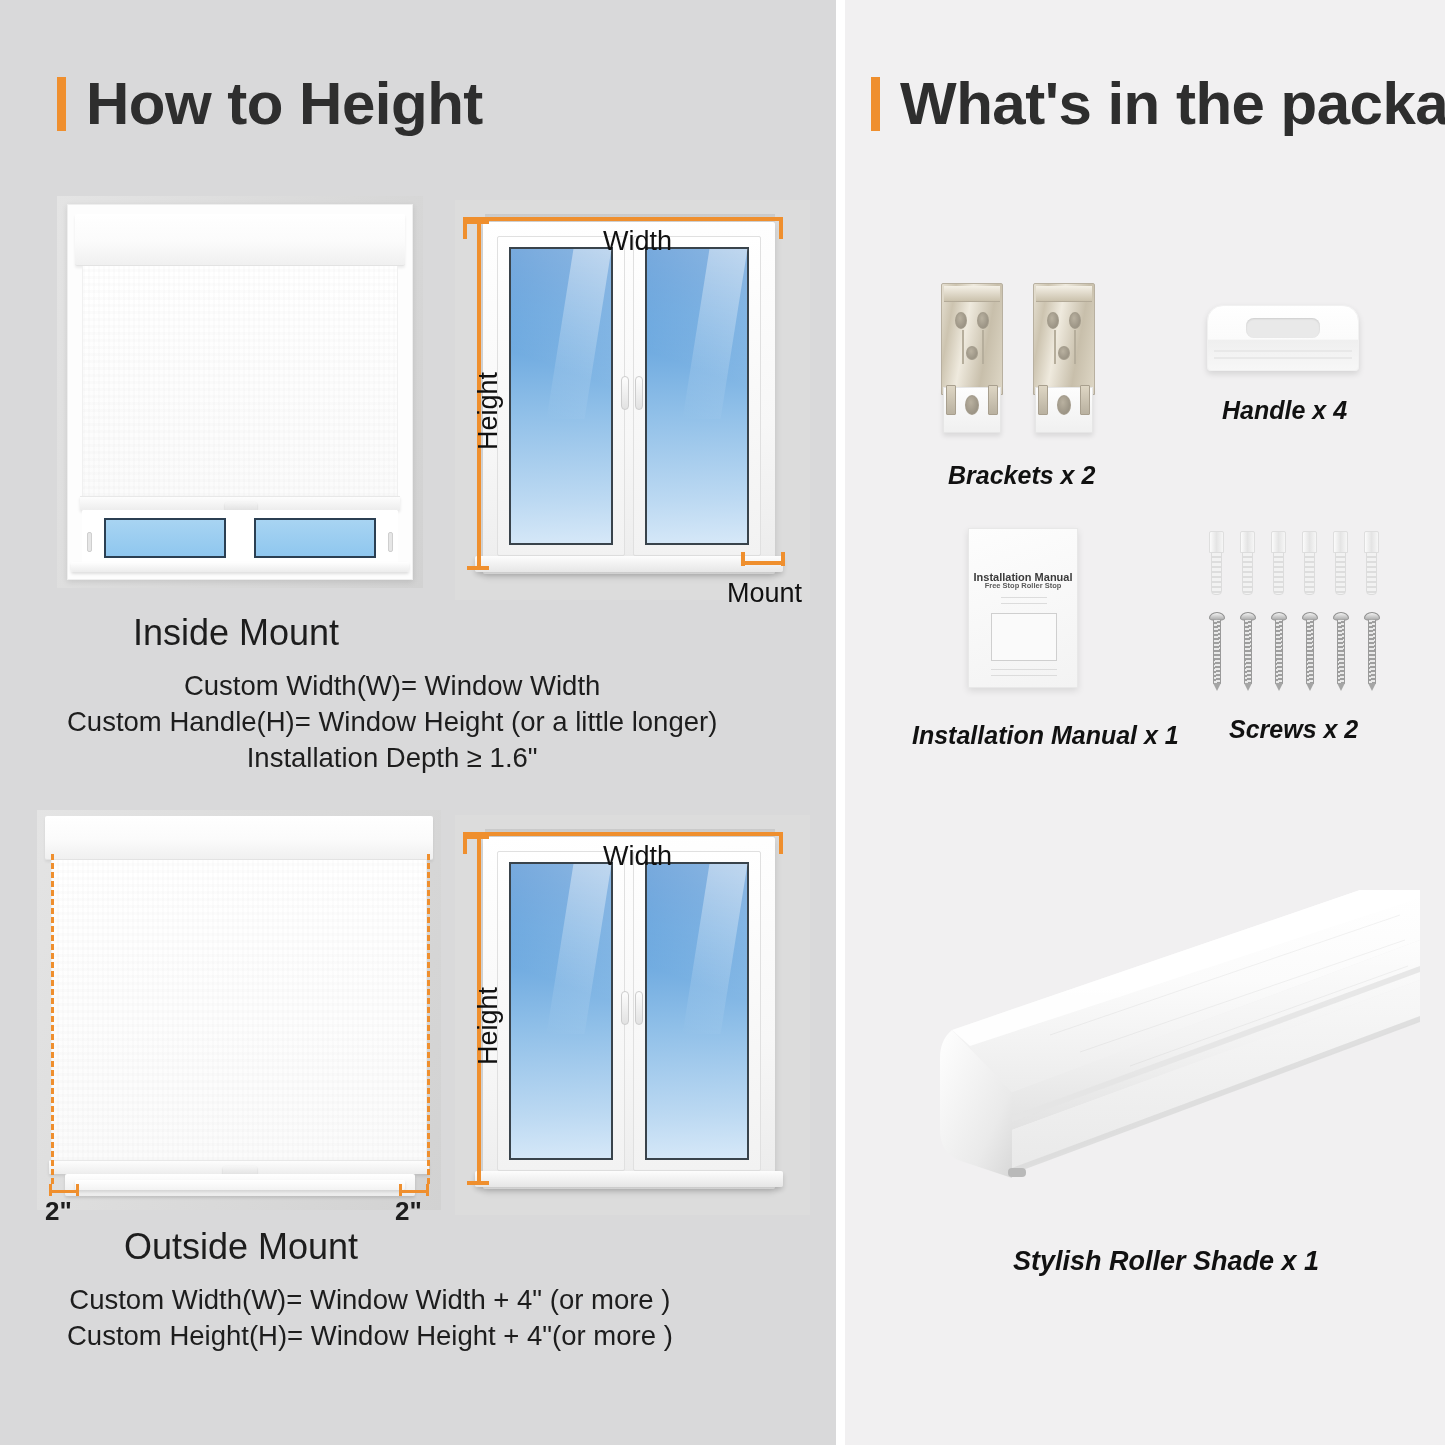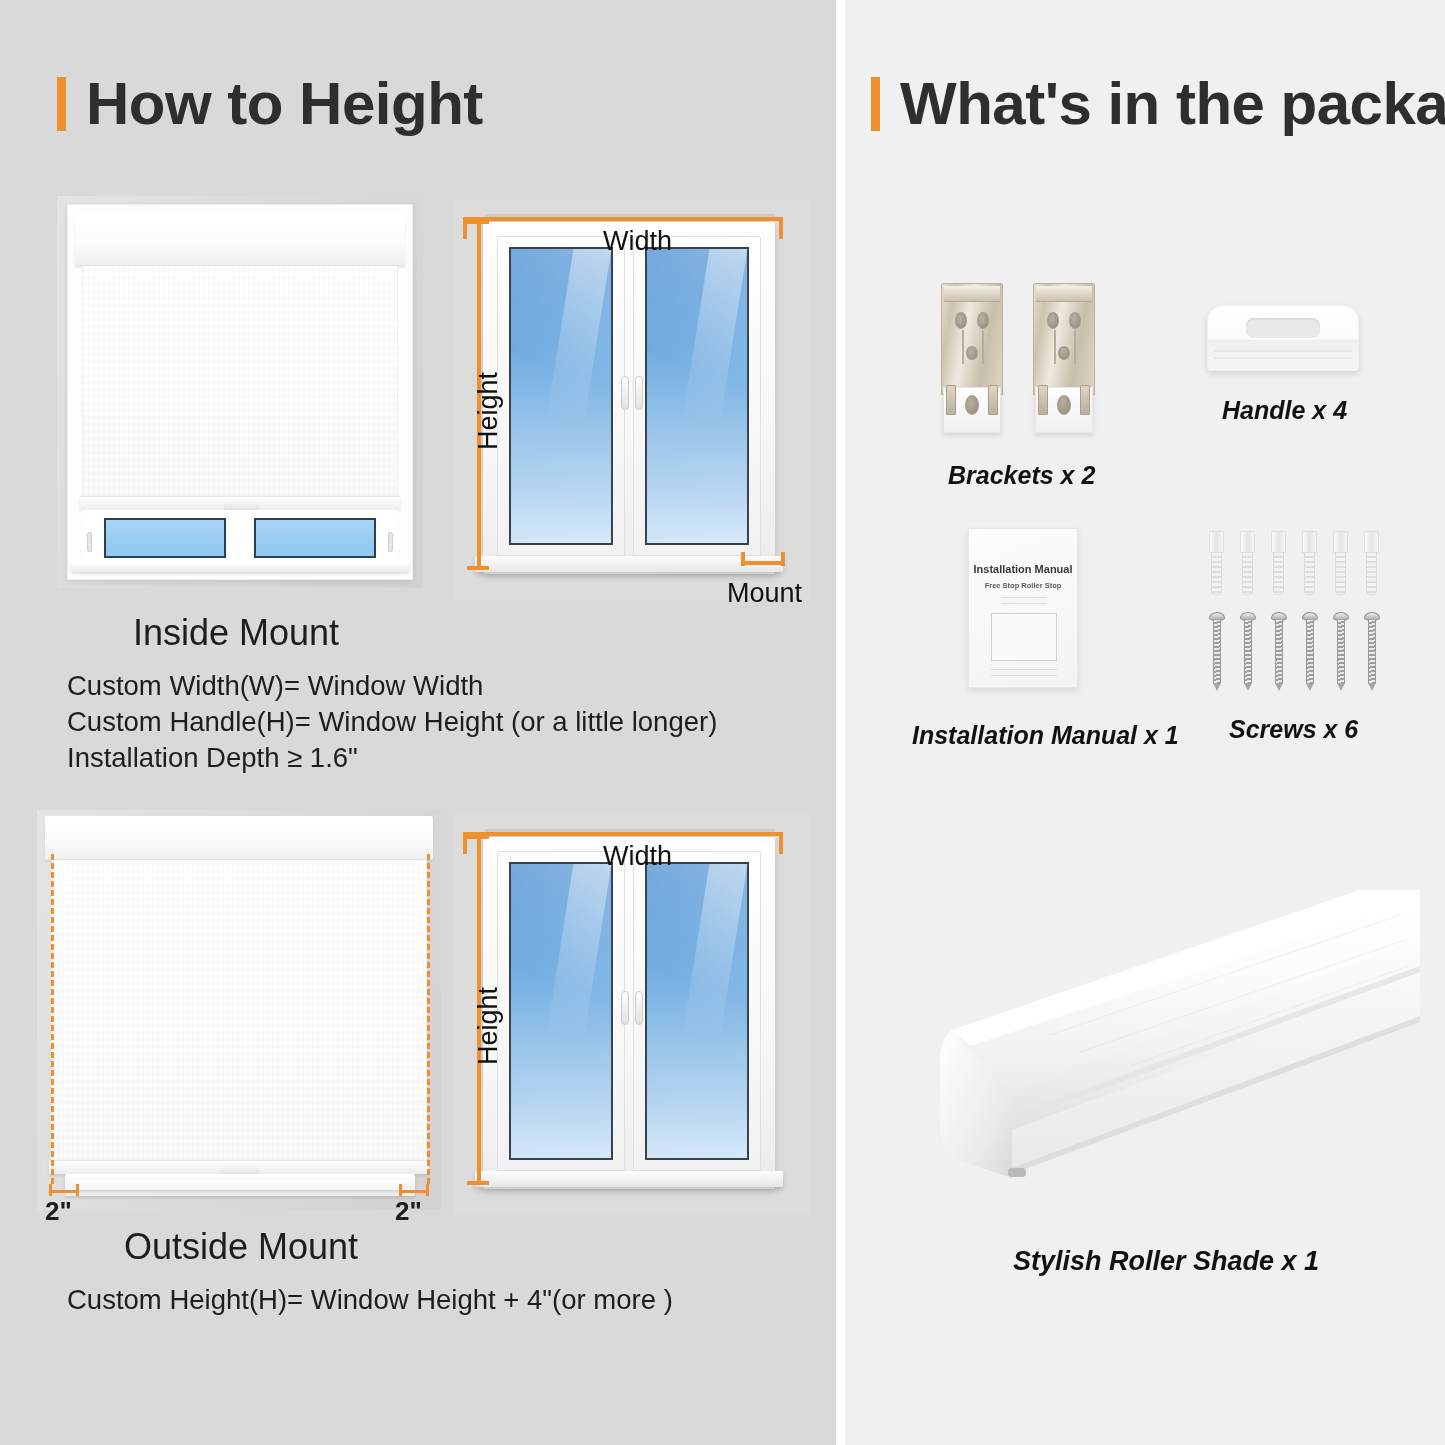--- a/index.html
+++ b/index.html
@@ -55,21 +55,21 @@
     font-size: 36px; font-weight: normal; color: #1d1d1d;
     white-space: nowrap;
   }
   #title-inside  { left: 133px; top: 612px; }
   #title-outside { left: 124px; top: 1226px; }
 
   
   .body-lines { position: absolute; }
   .body-lines .line {
     font-size: 27.5px; color: #1d1d1d;
-    line-height: 36px; white-space: nowrap;
+    line-height: 36px; white-space: nowrap; text-align: center;
   }
   #lines-inside  { left: 67px; top: 668px; }
   #lines-outside { left: 67px; top: 1282px; }
 
   
   .shade-scene { position: absolute; }
   #scene-inside { left: 57px; top: 196px; width: 366px; height: 392px; }
 
   .wall {
     position: absolute; inset: 0;
@@ -471,20 +471,21 @@
   <div class="meas-v" style="left:22px; top:20px; height:350px;"></div>
   <div class="meas-cap-h" style="left:12px; top:20px;"></div>
   <div class="meas-cap-h" style="left:12px; top:366px;"></div>
 
   <div class="meas-label" style="left:148px; top:26px;">Width</div>
   <div class="meas-label vertical" style="left:18px; top:250px;">Height</div>
 </div>
 
 <div class="mount-title" id="title-outside">Outside Mount</div>
 <div class="body-lines" id="lines-outside">
+  <div class="line">Custom Width(W)= Window Width + 4" (or more )</div>
   <div class="line">Custom Height(H)= Window Height + 4"(or more )</div>
 </div>
 
 <div class="heading" id="heading-right">
   <div class="bar"></div>
   <div class="htext">What's in the package</div>
 </div>
 
 <div class="bracket" style="left:941px; top:283px;">
   <div class="br-body">
@@ -517,21 +518,21 @@
 <div class="pkg-label" id="lbl-brackets">Brackets x 2</div>
 
 <div class="handle-shape" style="left:1207px; top:305px; width:152px; height:66px;">
   <div class="handle-slot" style="left:38px; top:12px; width:74px; height:20px;"></div>
   <div class="handle-groove" style="left:6px; top:44px; right:6px;"></div>
   <div class="handle-groove" style="left:6px; top:51px; right:6px;"></div>
 </div>
 <div class="pkg-label" id="lbl-handle">Handle x 4</div>
 
 <div class="manual-sheet" style="left:968px; top:528px; width:110px; height:160px;">
-  <div class="manual-title" style="top:34px;">Installation Manual</div>
+  <div class="manual-title" style="top:42px;">Installation Manual</div>
   <div class="manual-sub" style="top:52px;">Free Stop Roller Stop</div>
   <div class="manual-rule" style="left:32px; top:68px; width:46px;"></div>
   <div class="manual-rule" style="left:32px; top:74px; width:46px;"></div>
   <div class="manual-box" style="left:22px; top:84px; width:66px; height:48px;"></div>
   <div class="manual-rule" style="left:22px; top:140px; width:66px;"></div>
   <div class="manual-rule" style="left:22px; top:146px; width:66px;"></div>
 </div>
 <div class="pkg-label" id="lbl-manual">Installation Manual x 1</div>
 
 <div class="anchor" style="left:1209px; top:531px;">
@@ -583,21 +584,21 @@
     <div class="sc-head"></div>
     <div class="sc-shaft"></div>
     <div class="sc-tip"></div>
   </div>
 <div class="screw" style="left:1364px; top:612px;">
     <div class="sc-head"></div>
     <div class="sc-shaft"></div>
     <div class="sc-tip"></div>
   </div>
 
-<div class="pkg-label" id="lbl-screws">Screws  x 6</div>
+<div class="pkg-label" id="lbl-screws">Screws  x 2</div>
 
 <svg id="shade-product" viewBox="0 0 520 330">
   <defs>
     <linearGradient id="tubeTop" x1="0" y1="0" x2="0" y2="1">
       <stop offset="0%" stop-color="#ffffff"></stop>
       <stop offset="45%" stop-color="#fbfbfb"></stop>
       <stop offset="100%" stop-color="#ececec"></stop>
     </linearGradient>
     <linearGradient id="tubeFront" x1="0" y1="0" x2="0" y2="1">
       <stop offset="0%" stop-color="#fdfdfd"></stop>

